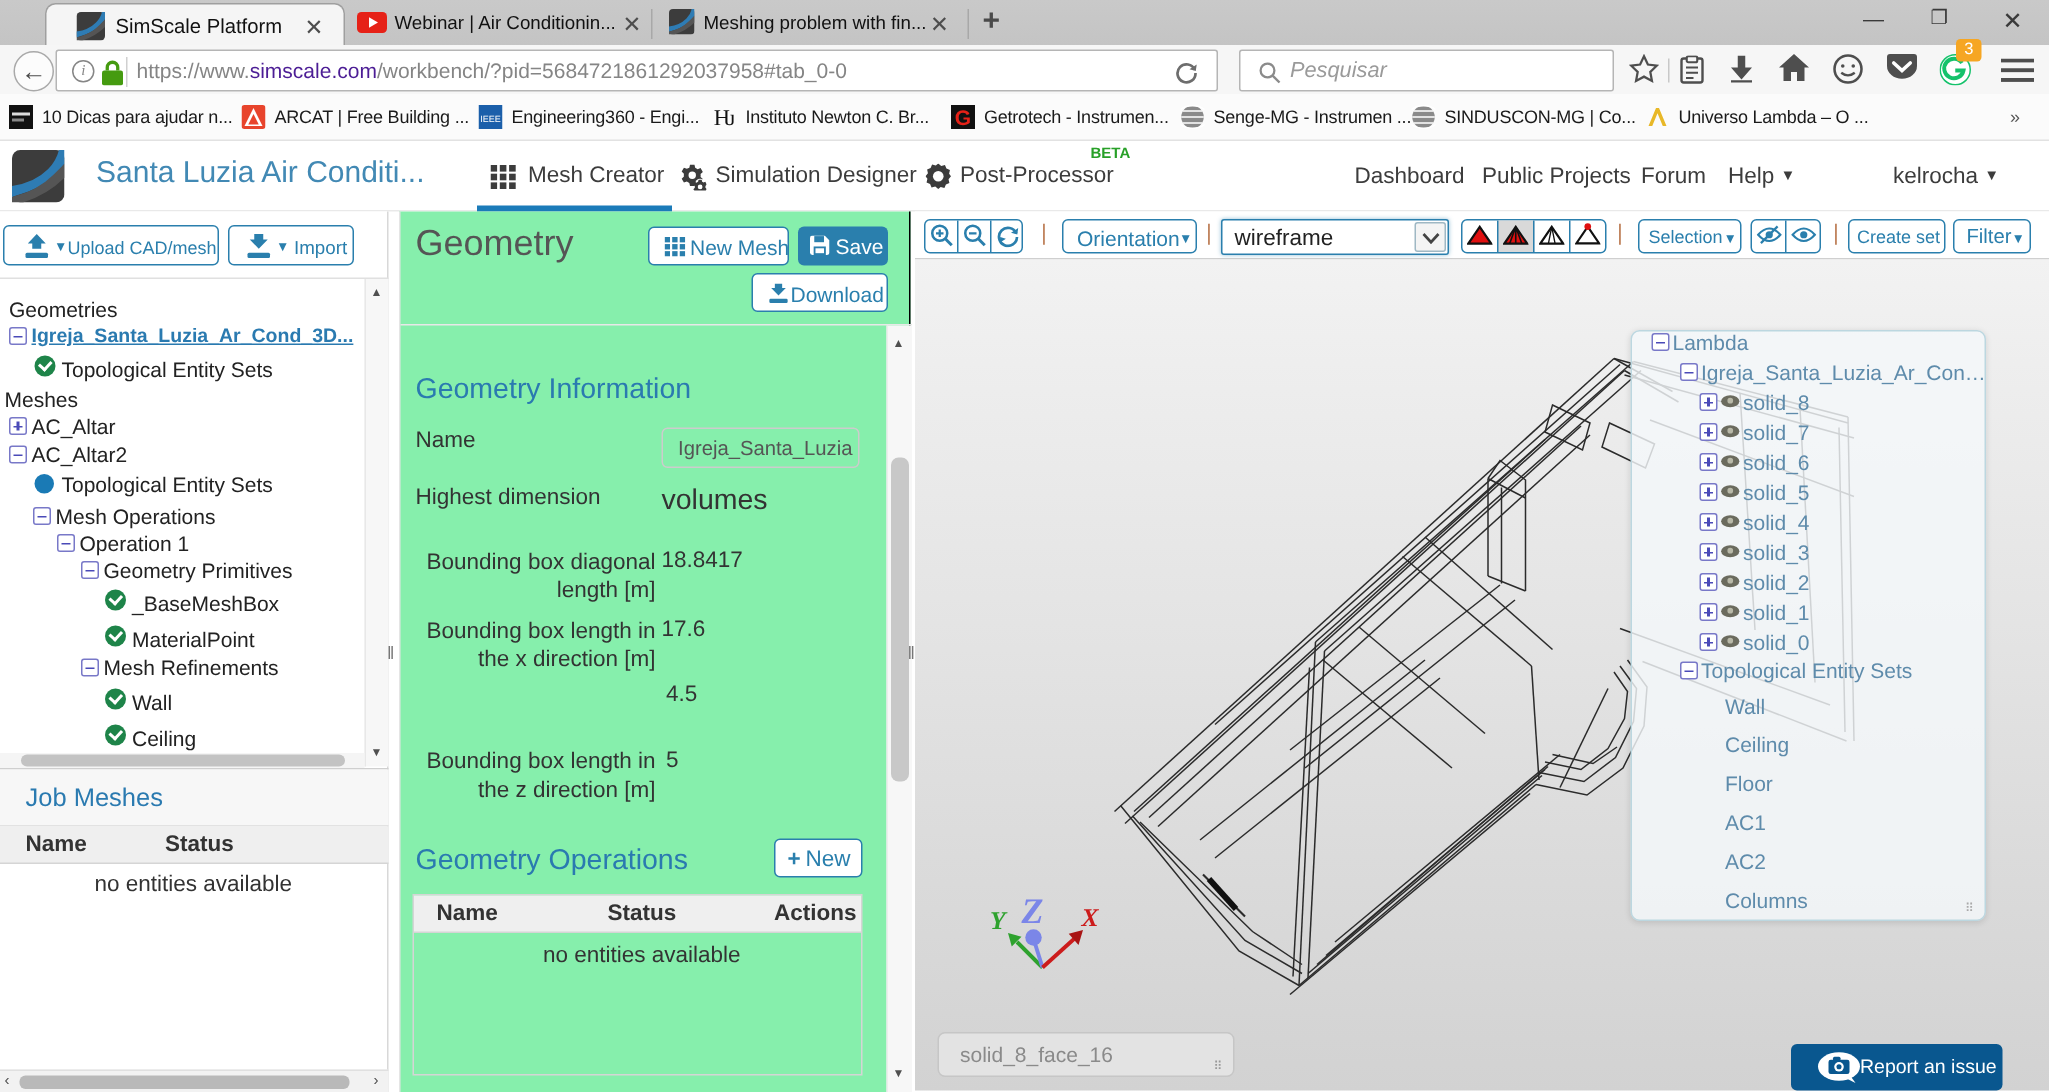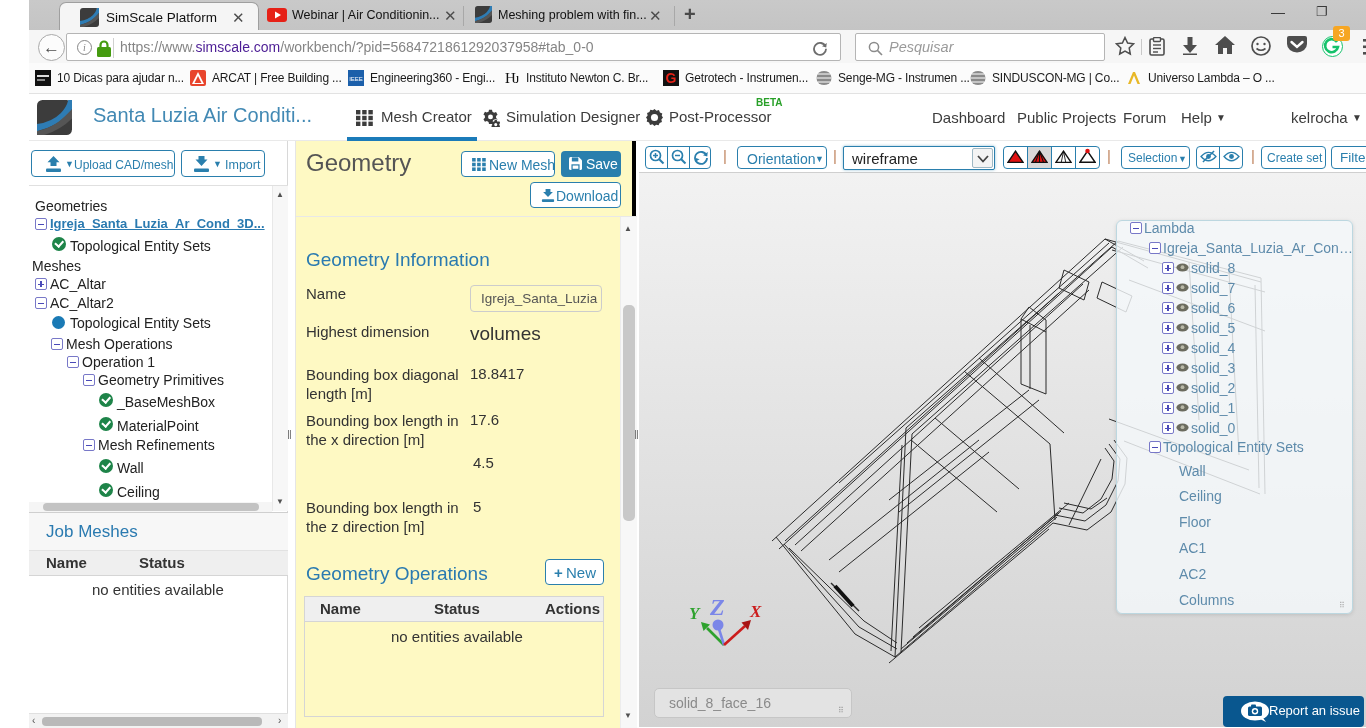--- a/index.html
+++ b/index.html
@@ -1,18 +1,18 @@
 <!DOCTYPE html>
 <html><head>
 <meta charset="utf-8">
 <style>
 * { margin:0; padding:0; box-sizing:border-box; }
 html,body { width:1366px; height:728px; overflow:hidden; font-family:"Liberation Sans", sans-serif; background:#fff; }
 .abs { position:absolute; }
-#stage { position:relative; width:1283px; height:728px;margin-left:29px; }
+#stage { position:relative; width:1283px; height:728px; }
 
 
 #tabstrip { left:0; top:0; width:1366px; height:30px; background:linear-gradient(#c9c9c9,#c4c4c4); }
 .tab-active { left:30px; top:2px; width:200px; height:28px; background:#f5f5f5; border:1px solid #9f9f9f; border-bottom:none; border-radius:7px 7px 0 0; }
 .tabtxt { font-size:13.5px; color:#111; }
 .tclose { color:#4d4d4d; font-size:15px; }
 .tabsep { width:1px; height:20px; background:#a8a8a8; top:6px; }
 #navbar { left:0; top:30px; width:1366px; height:33px; background:#f6f6f6; }
 #bookbar { left:0; top:63px; width:1366px; height:31px; background:#fbfbfb; border-bottom:1px solid #e2e2e2; }
 .bmtxt { font-size:12px; letter-spacing:-0.15px; color:#1a1a1a; top:8px; white-space:nowrap; }
@@ -24,21 +24,21 @@
 .navico { color:#4e4e4e; }
 
 
 #apphead { left:0; top:94px; width:1366px; height:47px; background:#fff; border-bottom:1px solid #e9e9e9; }
 .apptab { font-size:15px; color:#3c3c3c; top:14px; }
 .applink { font-size:15px; color:#3c3c3c; top:15px; }
 #apptitle { left:64px; top:10px; font-size:20px; color:#4289b4; }
 
 
 #sidebar { left:0; top:141px; width:259px; height:587px; background:#fff; border-right:1px solid #d8d8d8; }
-#midpanel { left:266px; top:141px; width:341px; height:587px; background:#fef9c3; border-right:4px solid #000000; border-left:1px solid #e5e5e5; }
+#midpanel { left:266px; top:141px; width:341px; height:587px; background:#86efac; border-right:1px solid #000000; border-left:1px solid #e5e5e5;text-align:right; }
 #vtoolbar { left:610px; top:141px; width:756px; height:32px; background:#fff; border-bottom:1px solid #cfcfcf; }
 #canvas { left:610px; top:173px; width:756px; height:554px; background:linear-gradient(#f2f2f2, #d2d2d2); }
 
 .bluebtn { border:1px solid #2a7fad; border-radius:4px; color:#2a7fad; background:#fff; font-size:15px; }
 .treetxt { font-size:14px; color:#222; white-space:nowrap; }
 .minus, .plus { width:12px; height:12px; border:1px solid #7878c8; border-radius:2px; background:#fff; display:inline-block; }
 .minus::after { content:""; position:absolute; left:2px; top:4.5px; width:6px; height:1.6px; background:#4a4ab8; }
 .plus::after { content:""; position:absolute; left:2px; top:4.5px; width:6px; height:1.6px; background:#4a4ab8; }
 .plus::before { content:""; position:absolute; left:4.2px; top:2.3px; width:1.6px; height:6px; background:#4a4ab8; }
 .chk { width:14px; height:14px; border-radius:50%; background:#1e8449; display:inline-block; }

